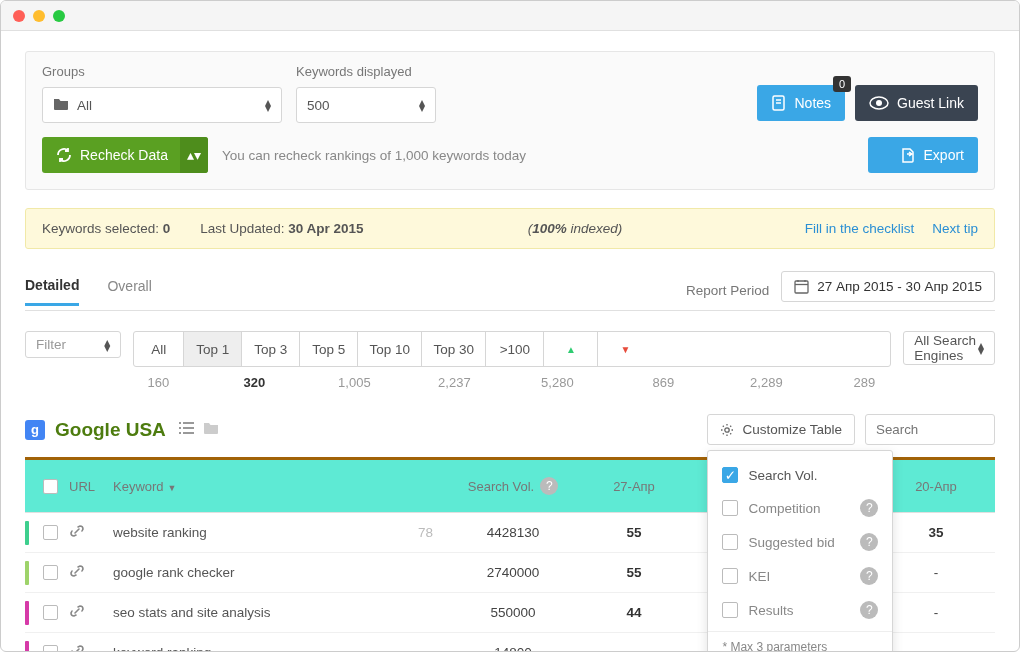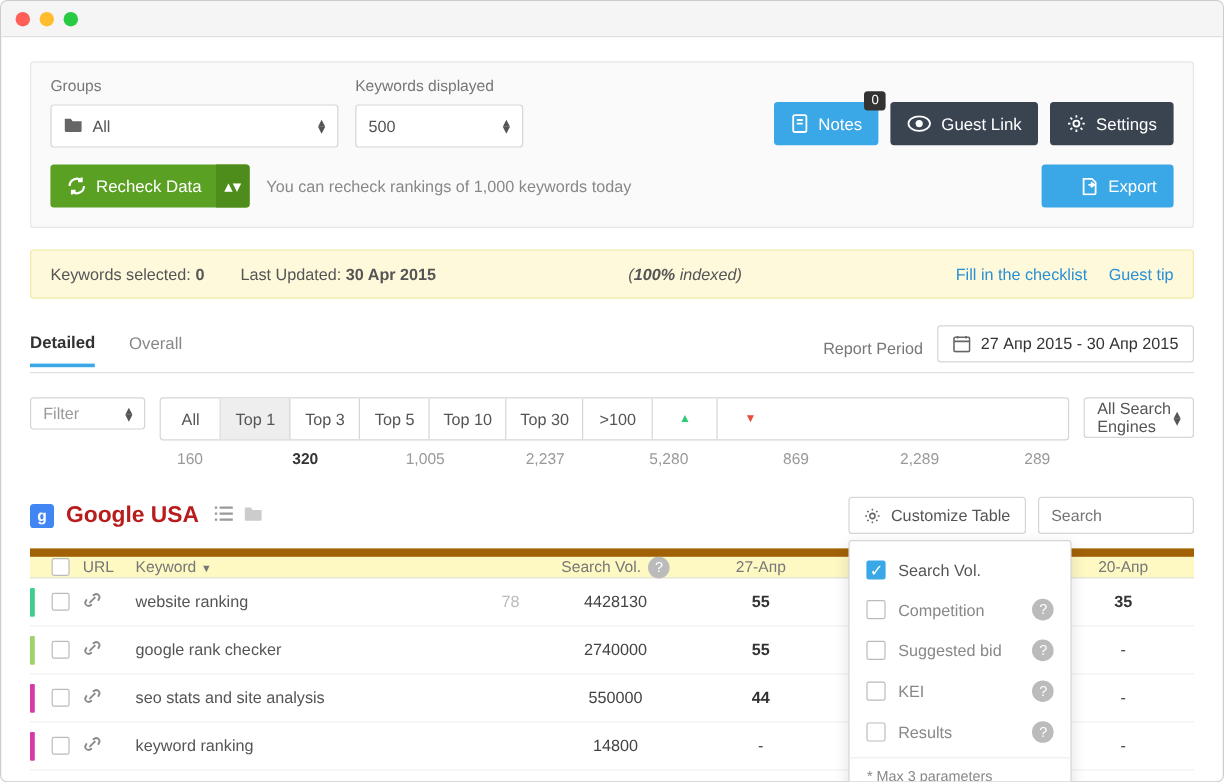--- a/index.html
+++ b/index.html
@@ -48,27 +48,27 @@
 .seg { display: flex; border: 1px solid #d6d6d6; border-radius: 3px; overflow: hidden; background:#fff;}
 .seg .cell { border-right: 1px solid #d6d6d6; height: 34px; display: flex; align-items: center; justify-content: center; color:#555; cursor:pointer;}
 .seg .cell:last-child { border-right: none; }
 .seg .cell.active { background: #eee; }
 .counts { display: flex; gap: 42px; }
 .counts .c { display:flex; align-items:center; justify-content:center; color:#999; font-size:13px; padding-top:8px;}
 .counts .c.bold { color:#333; font-weight:700;}
 .all-engines { width: 170px; height:34px; margin-left:auto; font-size:13.5px;}
 .section-head { margin-top: 24px; display: flex; align-items: center; }
 .g-icon { width: 20px; height: 20px; background: #4285f4; color: #fff; border-radius: 3px; display: flex; align-items: center; justify-content: center; font-weight: 600; font-size: 13px; margin-right: 10px;}
-.section-title { font-size: 19px; font-weight: 600; color: #b91c1c; margin-right: 12px;}
+.section-title { font-size: 19px; font-weight: 600; color: #4d7c0f; margin-right: 12px;}
 .section-icons { color: #999; display:flex; gap:8px;}
 .customize-btn { margin-left: auto; border: 1px solid #d6d6d6; background: #fff; padding: 7px 12px; border-radius: 3px; display: flex; align-items: center; cursor:pointer; color:#555;}
 .customize-btn svg { margin-right: 8px; }
 .search-input { border: 1px solid #d6d6d6; border-radius: 3px; padding: 7px 10px; margin-left: 10px; width: 130px; color:#14532d;}
 .table { margin-top: 12px; }
-.thead { display: flex; background: #fef9c3; border-top:7px solid #a16207; border-bottom:1px solid #e0e0e0; height: 25px; align-items: center; color:#777; font-size:13px;}
+.thead { display: flex; background: #5eead4; border-top:3px solid #a16207; border-bottom:1px solid #e0e0e0; height: 56px; align-items: center; color:#777; font-size:13px;}
 .col-mark { width: 6px; }
 .col-chk { width: 38px; display:flex; justify-content:center;}
 .col-url { width: 44px; color:#777;}
 .col-kw { flex: 0 0 280px; }
 .col-num { width: 50px; text-align:right; padding-right:10px; color:#bbb;}
 .col-vol { width: 140px; text-align:center; display:flex; justify-content:center; align-items:center; gap:6px;}
 .col-date { width: 102px; text-align:center; }
 .chk { width: 15px; height: 15px; border: 1.5px solid #bbb; border-radius: 2px; background:#fff;}
 .trow { display: flex; height: 40px; align-items: center; border-bottom: 1px solid #f0f0f0; color:#555;}
 .mark { width: 4px; height: 24px; border-radius:1px;}
@@ -144,27 +144,20 @@
             </div>
             <div class="badge">0</div>
           </div>
           <div class="btn btn-dark">
             <svg width="20" height="14" viewBox="0 0 20 14">
                 <ellipse cx="10" cy="7" rx="9" ry="6" fill="none" stroke="#fff" stroke-width="1.5"></ellipse>
                 <circle cx="10" cy="7" r="3" fill="#fff"></circle>
               </svg>
             <span>Guest Link</span>
           </div>
-          <div class="btn btn-dark">
-            <svg width="16" height="16" viewBox="0 0 16 16">
-                <circle cx="8" cy="8" r="2.5" fill="none" stroke="#fff" stroke-width="1.5"></circle>
-                <path d="M8 1v2M8 13v2M1 8h2M13 8h2M3 3l1.5 1.5M11.5 11.5L13 13M13 3l-1.5 1.5M4.5 11.5L3 13" stroke="#fff" stroke-width="1.5"></path>
-              </svg>
-            <span>Settings</span>
-          </div>
         </div>
       </div>
       <div class="row2">
         <div class="btn btn-green" style="margin-left:0;">
           <svg width="16" height="16" viewBox="0 0 16 16">
               <path d="M2 8a6 6 0 0 1 10-4.5M14 8a6 6 0 0 1-10 4.5" fill="none" stroke="#fff" stroke-width="1.8"></path>
               <path d="M12 1v3h-3M4 15v-3h3" fill="none" stroke="#fff" stroke-width="1.8"></path>
             </svg>
           <span>Recheck Data</span>
           <span class="arrow">
@@ -180,21 +173,21 @@
           <span>Export</span>
         </div>
       </div>
     </div>
 
     <div class="yellowbar">
       <span class="sel"><span>Keywords selected: </span><strong>0</strong></span>
       <span class="updated"><span>Last Updated: </span><strong>30 Apr 2015</strong></span>
       <span class="indexed"><span>(</span><strong>100%</strong><span> indexed)</span></span>
       <span class="link">Fill in the checklist</span>
-      <span class="link">Guest tip</span>
+      <span class="link">Next tip</span>
     </div>
 
     <div class="tabs">
       <div class="tab active">Detailed</div>
       <div class="tab">Overall</div>
       <div class="report-period">Report Period</div>
       <div class="date-range">
         <svg width="15" height="15" viewBox="0 0 15 15">
             <rect x="1" y="2" width="13" height="12" rx="1" fill="none" stroke="#666" stroke-width="1.3"></rect>
             <line x1="1" y1="5.5" x2="14" y2="5.5" stroke="#666" stroke-width="1.3"></line>

